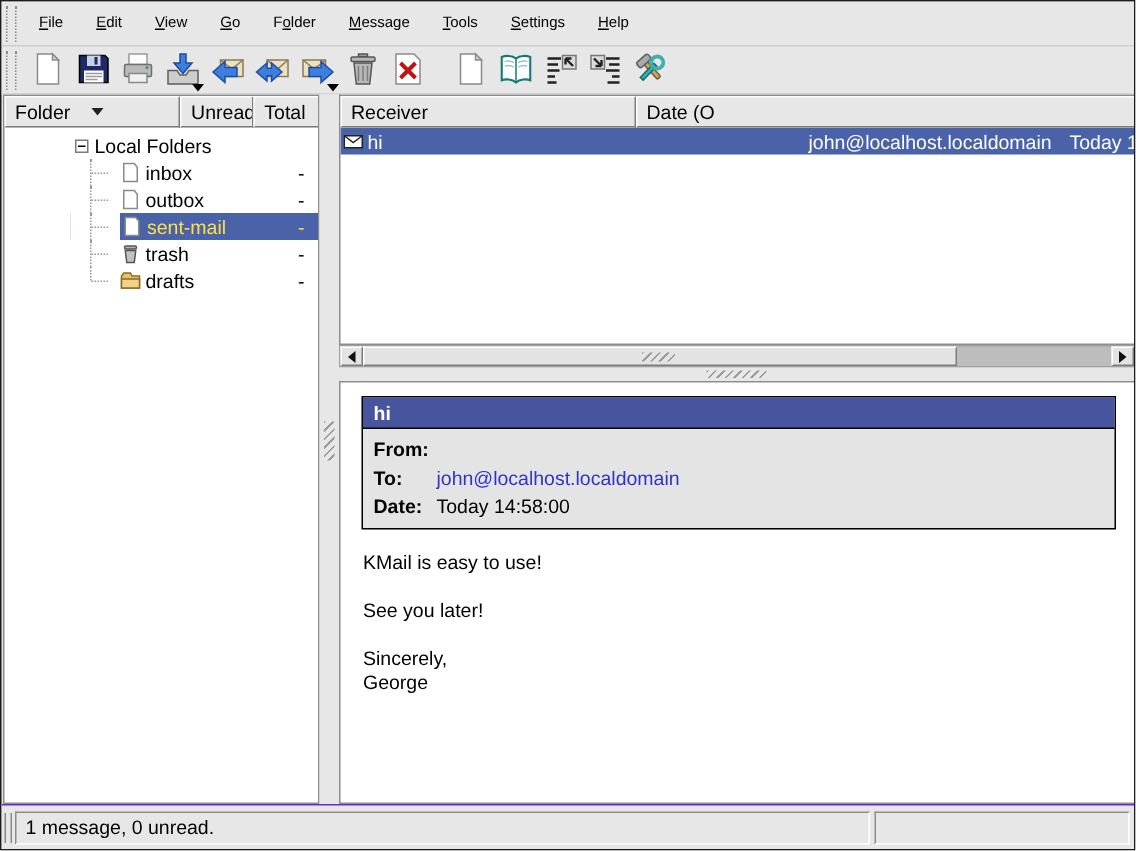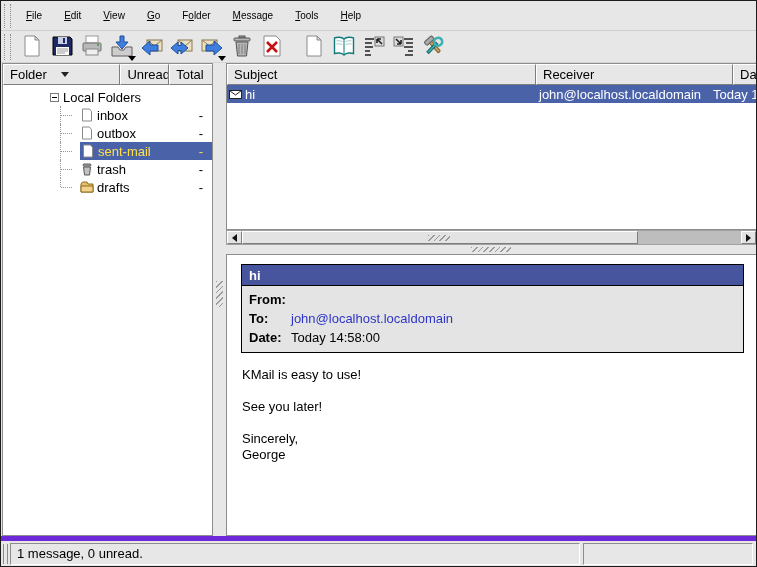--- a/index.html
+++ b/index.html
@@ -114,21 +114,21 @@
               line-height:21px; padding-left:7px; border-bottom:1px solid #000; }
   .pv-rows { padding:4px 0 5px 0; }
   .pv-row { display:flex; height:19px; line-height:19px; }
   .pv-label { width:49px; padding-left:7px; font-weight:bold; flex:none; }
   .pv-link { color:#2e35c5; }
   .pv-body { position:absolute; left:15px; top:112px; right:10px; white-space:pre-line;
              line-height:16px; }
 
   
   .statusbar { position:absolute; left:0; right:0; bottom:0; height:30px; background:#e7e7e7;
-               border-top:5px solid #6d28d9; display:flex; align-items:center; }
+               border-top:1px solid #6d28d9; display:flex; align-items:center; }
   .st-grip { width:5px; height:20px; margin:0 2px 0 2px;
              border-left:1px solid #8a8a8a; border-right:1px solid #8a8a8a; }
   .st-sec { height:22px; line-height:20px; border:1px solid; border-color:#8d8d8d #fff #fff #8d8d8d;
             padding-left:6px; white-space:nowrap; overflow:hidden; }
   .st-left { width:570px; margin-right:3px; }
   .st-right { flex:1; margin-right:3px; }
 </style>
 </head>
 <body>
 
@@ -136,20 +136,21 @@
 
   <div class="menubar">
     <div class="menu-grip"></div>
     <div class="menu-item"><span></span><span class="ak">F</span><span>ile</span></div>
     <div class="menu-item"><span></span><span class="ak">E</span><span>dit</span></div>
     <div class="menu-item"><span></span><span class="ak">V</span><span>iew</span></div>
     <div class="menu-item"><span></span><span class="ak">G</span><span>o</span></div>
     <div class="menu-item"><span>F</span><span class="ak">o</span><span>lder</span></div>
     <div class="menu-item"><span></span><span class="ak">M</span><span>essage</span></div>
     <div class="menu-item"><span></span><span class="ak">T</span><span>ools</span></div>
+    <div class="menu-item"><span></span><span class="ak">S</span><span>ettings</span></div>
     <div class="menu-item"><span></span><span class="ak">H</span><span>elp</span></div>
   </div>
 
   <div class="toolbar">
     <div class="tb-grip"></div>
 
     <div class="tb-btn">
       <span><svg viewBox="0 0 24 24" width="24" height="24">
             <path d="M5 2h10l4 4v16H5z" fill="#fff" stroke="#8a8a8a"></path>
             <path d="M15 2v4h4z" fill="#d9d9d9" stroke="#8a8a8a"></path>
@@ -343,23 +344,20 @@
       </div>
     </div>
   </div>
 
   <div class="vsplit">
       <div class="grip"></div>
     </div>
 
   <div class="list-pane">
     <div class="list-header">
-      <div class="hcell lh-subject">
-          <span>Subject</span>
-        </div>
       <div class="hcell lh-receiver">
           <span>Receiver</span>
         </div>
       <div class="hcell lh-date">
           <span>Date (O</span>
         </div>
     </div>
     <div class="mrow selected">
       <div class="m-subject">
           <svg viewBox="0 0 13 11">

